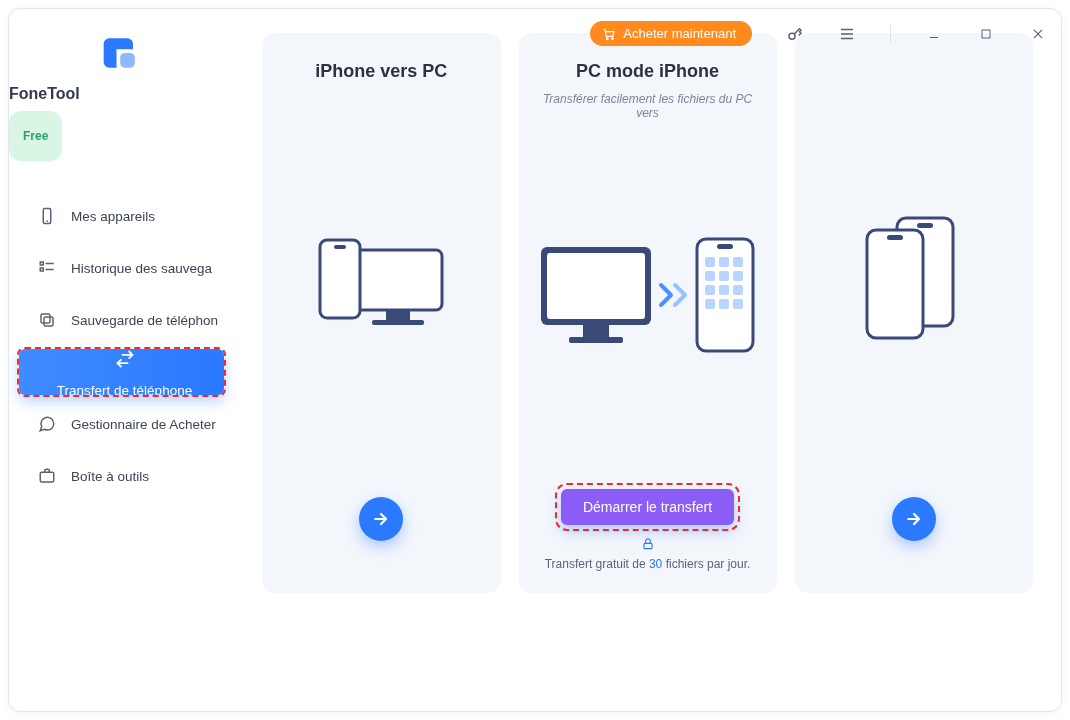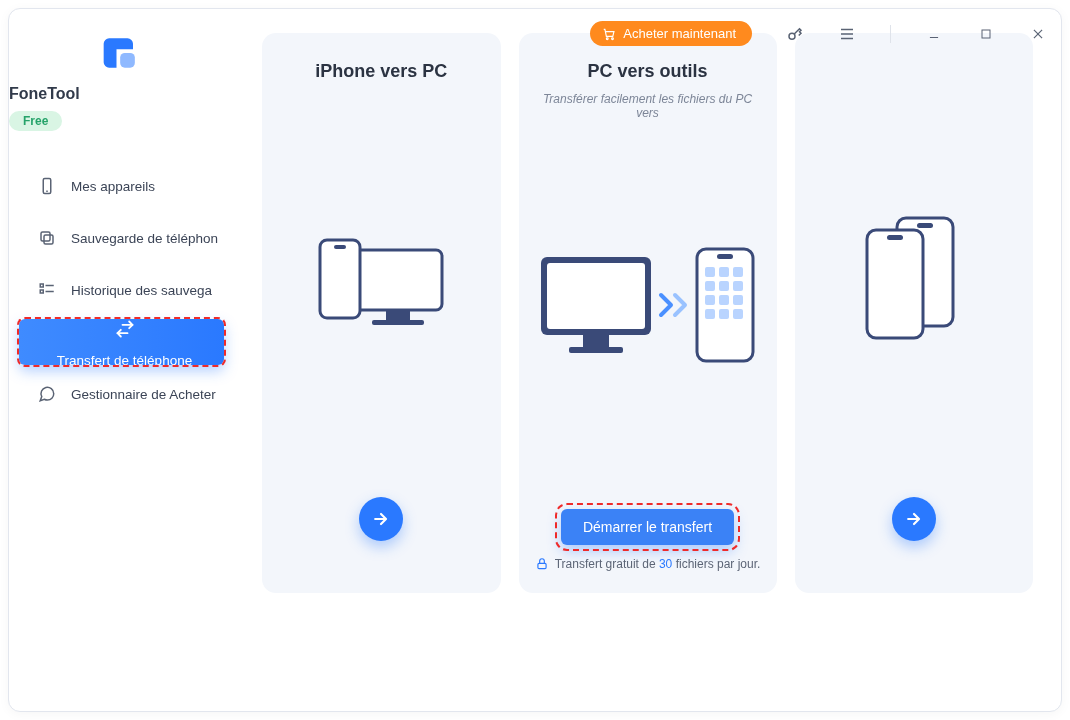--- a/index.html
+++ b/index.html
@@ -3,42 +3,42 @@
 <meta charset="utf-8">
 <style>
   * { box-sizing: border-box; margin: 0; padding: 0; font-family: -apple-system, BlinkMacSystemFont, "Segoe UI", Arial, sans-serif; }
   body { background: #fff; width: 1070px; height: 720px; position: relative; overflow: hidden; }
   .app-frame { position: absolute; left: 8px; top: 8px; right: 8px; bottom: 8px; border: 1px solid #e2e6ee; border-radius: 12px; background: #fff; box-shadow: 0 2px 12px rgba(0,0,0,0.04); display: flex; overflow: hidden; }
   
   .sidebar { width: 225px; flex: 0 0 225px; padding: 22px 0 12px 0; }
   .brand { text-align: left; margin-bottom: 14px; }
   .logo { width: 44px; height: 44px; margin: 0 auto 10px auto; display:block; }
   .brand-name { font-size: 16px; font-weight: 600; color: #313a4a; }
-  .plan-badge { display: inline-block; margin-top: 8px; background: #d9f5e4; color: #26a36a; font-size: 12px; font-weight: 600; padding: 3px 14px; border-radius: 12px; }
+  .plan-badge { display: inline-block; margin-top: 8px; background: #d9f5e4; color: #26a36a; font-size: 12px; font-weight: 600; padding: 18px 14px; border-radius: 12px; }
   .nav { margin-top: 32px; }
   .nav-item { display: flex; align-items: center; gap: 14px; height: 46px; padding: 0 12px 0 18px; margin: 6px 10px; border-radius: 6px; cursor: pointer; color: #3b4456; font-size: 13.5px; white-space: nowrap; overflow: hidden; }
   .nav-item .nav-icon { width: 20px; height: 20px; flex: 0 0 20px; display:flex; align-items:center; justify-content:center; }
   .nav-item.active { background: linear-gradient(90deg,#3f8bff 0%,#2a79ff 100%); color: #fff; box-shadow: 0 6px 14px rgba(40,120,255,.35); }
   .nav-item.highlighted { outline: 2px dashed #ef2a2a; outline-offset: 0; flex-direction: column; }
   
   .main { flex: 1; padding: 0 28px 18px 28px; position: relative; }
   .header { position: absolute; top: 12px; right: 14px; display: flex; align-items: center; gap: 34px; }
   .buy-btn { background: #ff8a1e; color: #fff; border: none; font-size: 13px; font-weight: 500; padding: 5px 16px 5px 12px; border-radius: 14px; display: flex; align-items: center; gap: 7px; cursor: pointer; }
   .hdr-icon { width: 18px; height: 18px; display:flex; align-items:center; justify-content:center; color:#5a6374; cursor:pointer; }
   .page-title { font-size: 23px; font-weight: 700; color: #2a3140; padding-top: 46px; margin-left: 2px; }
   .cards { display: flex; gap: 18px; margin-top: 24px; }
   .card { flex: 1; background: #f3f6fb; border-radius: 14px; height: 560px; padding: 28px 14px 16px 14px; display: flex; flex-direction: column; align-items: center; }
   .card-title { font-size: 18px; font-weight: 700; color: #2b3342; text-align:left; }
   .card-sub { font-size: 12px; color: #7d8698; margin-top: 10px; text-align:center;font-style:italic; }
   .card-illustration { flex: 1; display: flex; align-items: center; justify-content: center; width: 100%; margin:10px 0; }
   .cta-area { height: 60px; display:flex; align-items:center; justify-content:center; width:100%; }
   .arrow-btn { width: 44px; height: 44px; border-radius: 50%; background: #2a79ff; display:flex; align-items:center; justify-content:center; cursor:pointer; box-shadow: 0 6px 14px rgba(40,120,255,.35); }
-  .text-btn { background: #3b82f6; color:#fff; font-size:14px; font-weight:500; border:none; padding:10px 22px; border-radius:6px; cursor:pointer; box-shadow: 0 6px 14px rgba(40,120,255,.35); }
+  .text-btn { background: #8b5cf6; color:#fff; font-size:14px; font-weight:500; border:none; padding:10px 22px; border-radius:6px; cursor:pointer; box-shadow: 0 6px 14px rgba(40,120,255,.35); }
   .text-btn.highlighted, .highlight-wrap { outline: 2px dashed #ef2a2a; outline-offset: 2px; border-radius:8px; padding:2px;}
-  .footer-note { font-size: 12px; color: #5c6576; display:flex; align-items:center; gap:6px; margin-top:auto; padding-bottom:6px; }
+  .footer-note { font-size: 12px; color: #5c6576; display:flex; align-items:center; gap:6px; margin-top:auto; padding-bottom:6px;flex-direction:column; }
   .footer-note .num { color:#2a79ff; }
   .spacer-note { height:28px; }
 </style>
 </head>
 <body>
 
 <div class="app-frame">
 
   <aside class="sidebar">
     <div class="brand">
@@ -57,37 +57,37 @@
               <rect x="7" y="2" width="10" height="20" rx="2"></rect>
               <line x1="11" y1="19" x2="13" y2="19"></line>
             </svg>
         </span>
         <span>Mes appareils</span>
       </div>
 
       <div class="nav-item">
         <span class="nav-icon">
           <svg width="18" height="18" viewBox="0 0 24 24" fill="none" stroke="#5a6374" stroke-width="2">
-              <rect x="8" y="8" width="12" height="12" rx="2"></rect>
-              <rect x="4" y="4" width="12" height="12" rx="2"></rect>
-            </svg>
-        </span>
-        <span>Sauvegarde de téléphon</span>
-      </div>
-
-      <div class="nav-item">
-        <span class="nav-icon">
-          <svg width="18" height="18" viewBox="0 0 24 24" fill="none" stroke="#5a6374" stroke-width="2">
               <rect x="3" y="4" width="4" height="4"></rect>
               <rect x="3" y="12" width="4" height="4"></rect>
               <line x1="10" y1="6" x2="21" y2="6"></line>
               <line x1="10" y1="14" x2="21" y2="14"></line>
             </svg>
         </span>
         <span>Historique des sauvega</span>
+      </div>
+
+      <div class="nav-item">
+        <span class="nav-icon">
+          <svg width="18" height="18" viewBox="0 0 24 24" fill="none" stroke="#5a6374" stroke-width="2">
+              <rect x="8" y="8" width="12" height="12" rx="2"></rect>
+              <rect x="4" y="4" width="12" height="12" rx="2"></rect>
+            </svg>
+        </span>
+        <span>Sauvegarde de téléphon</span>
       </div>
 
       <div class="nav-item active highlighted">
         <span class="nav-icon">
           <svg width="20" height="20" viewBox="0 0 24 24" fill="none" stroke="#fff" stroke-width="2.2" stroke-linecap="round" stroke-linejoin="round">
               <path d="M17 3l4 4-4 4"></path>
               <path d="M21 7H9"></path>
               <path d="M7 21l-4-4 4-4"></path>
               <path d="M3 17h12"></path>
             </svg>
@@ -97,20 +97,29 @@
 
       <div class="nav-item">
         <span class="nav-icon">
           <svg width="18" height="18" viewBox="0 0 24 24" fill="none" stroke="#5a6374" stroke-width="2">
               <path d="M21 11.5a8.38 8.38 0 01-8.5 8.5 8.5 8.5 0 01-4-1L3 21l2-5.5a8.5 8.5 0 1116-4z"></path>
             </svg>
         </span>
         <span>Gestionnaire de Acheter</span>
       </div>
 
+      <div class="nav-item">
+        <span class="nav-icon">
+          <svg width="18" height="18" viewBox="0 0 24 24" fill="none" stroke="#5a6374" stroke-width="2">
+              <rect x="3" y="7" width="18" height="13" rx="2"></rect>
+              <path d="M9 7V5a2 2 0 012-2h2a2 2 0 012 2v2"></path>
+            </svg>
+        </span>
+        <span>Boîte à outils</span>
+      </div>
     </nav>
   </aside>
 
   <main class="main">
 
     <div class="header">
       <button class="buy-btn">
         <svg width="14" height="14" viewBox="0 0 24 24" fill="none" stroke="#fff" stroke-width="2">
             <circle cx="9" cy="20" r="1.5"></circle>
             <circle cx="18" cy="20" r="1.5"></circle>
@@ -169,21 +178,21 @@
             <svg width="20" height="20" viewBox="0 0 24 24" fill="none" stroke="#fff" stroke-width="2.6" stroke-linecap="round" stroke-linejoin="round">
                 <line x1="5" y1="12" x2="17" y2="12"></line>
                 <polyline points="12 6 18 12 12 18"></polyline>
               </svg>
           </div>
         </div>
         <div class="spacer-note"></div>
       </div>
 
       <div class="card">
-        <div class="card-title">PC vers outils</div>
+        <div class="card-title">PC mode iPhone</div>
         <div class="card-sub">Transférer facilement les fichiers du PC vers</div>
         <div class="card-illustration">
           <svg width="230" height="140" viewBox="0 0 230 140">
 
             <rect x="8" y="18" width="110" height="78" rx="6" fill="#3a4a78"></rect>
             <rect x="14" y="24" width="98" height="66" rx="3" fill="#fff"></rect>
             <rect x="50" y="96" width="26" height="12" fill="#3a4a78"></rect>
             <rect x="36" y="108" width="54" height="6" rx="2" fill="#3a4a78"></rect>
 
             <path d="M128 56 l10 10 -10 10" fill="none" stroke="#4a90ff" stroke-width="4" stroke-linecap="round" stroke-linejoin="round"></path>

